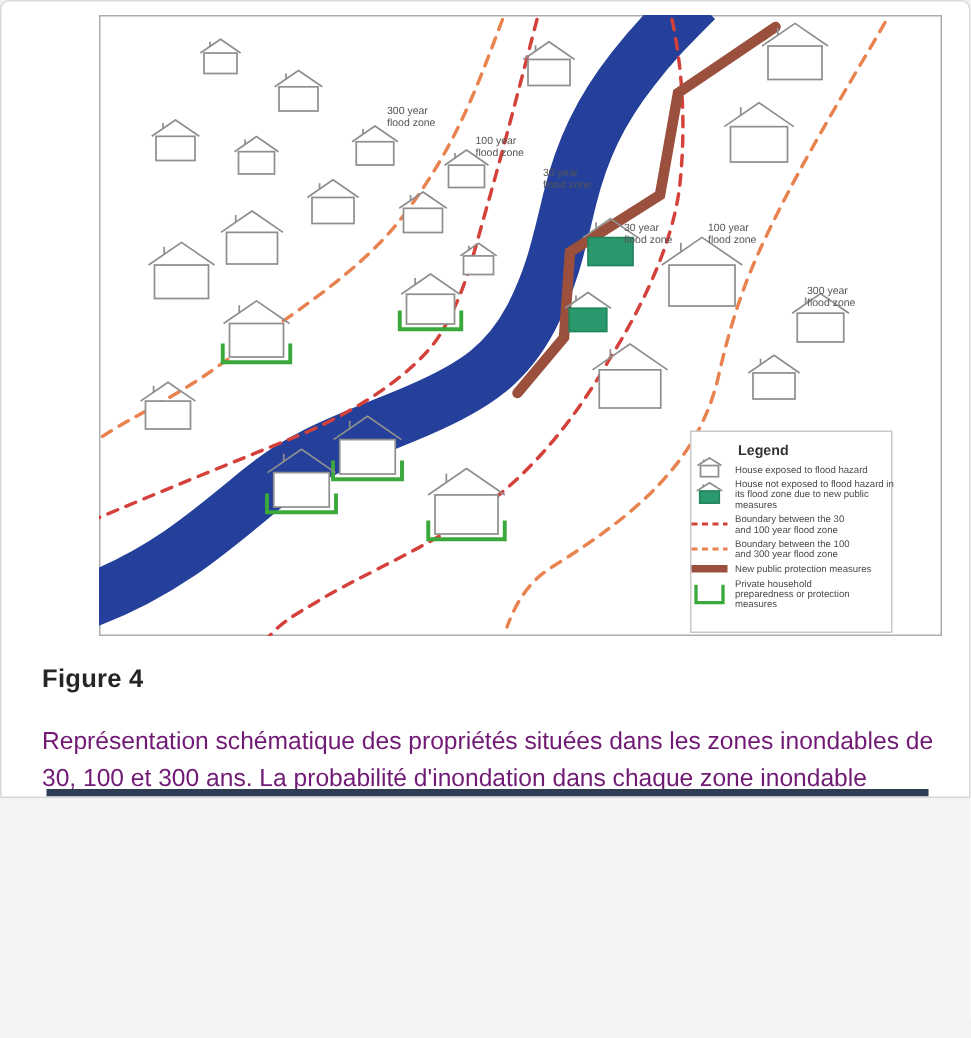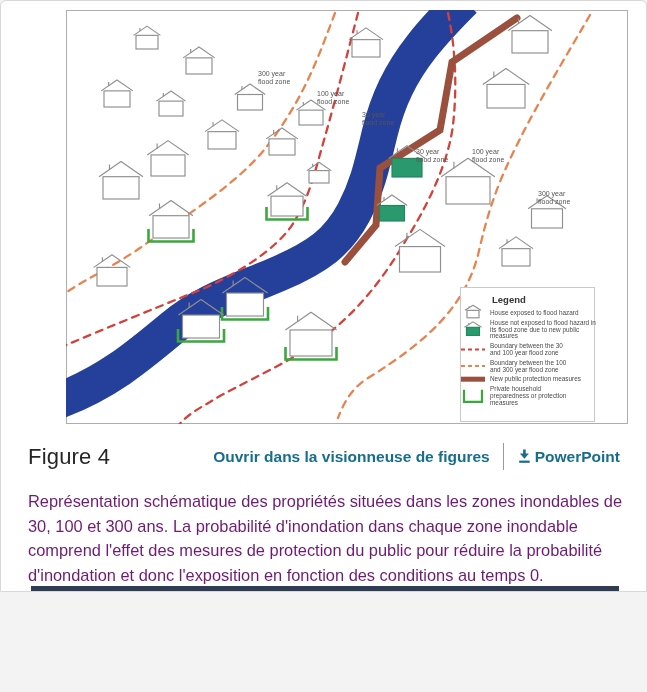--- a/index.html
+++ b/index.html
@@ -1,22 +1,22 @@
 <!DOCTYPE html>
 <html><head>
 <meta charset="utf-8">
 <style>
   html,body{margin:0;padding:0;background:#f3f3f3;}
   body{font-family:"Liberation Sans",sans-serif;}
-  .card{position:relative;box-sizing:border-box;width:647px;height:592px;background:#ffffff;
+  .card{position:relative;box-sizing:border-box;width:647px;height:532px;background:#ffffff;
         border:1px solid #d8d8d8;border-radius:6px 6px 0 0;overflow:hidden;}
   .fig-wrap{margin:9px 0 0 65px;}
   .fig-wrap svg{display:block;}
   .fig-row{display:flex;justify-content:space-between;align-items:center;margin:19px 26px 0 27px;}
-  .fig-label{font-size:22px;font-weight:normal;color:#262626;letter-spacing:.2px;}
+  .fig-label{font-size:17px;font-weight:bold;color:#262626;letter-spacing:.2px;}
   .fig-links{display:flex;align-items:center;}
   .viewer-link{color:#176d8e;font-size:15.5px;font-weight:600;text-decoration:none;cursor:pointer;}
   .vsep{width:1px;height:27px;background:#9a9a9a;margin:0 13px;}
   .ppt-link{display:flex;align-items:center;gap:1px;color:#176d8e;font-size:15.5px;font-weight:600;
             text-decoration:none;cursor:pointer;}
   .dl-ic{display:block;margin-right:2px;}
   .caption{margin:19px 22px 0 27px;font-size:16.4px;line-height:24.6px;color:#701a75;}
   .bottom-bar{position:absolute;left:30px;bottom:0;width:588px;height:5px;background:#2e3d54;}
 </style>
 </head>
@@ -208,30 +208,18 @@
           <g>
             <path d="M 398,379.80000000000007 L 398,391.80000000000007 L 416,391.80000000000007 L 416,379.80000000000007" fill="none" stroke="#3aa83a" stroke-width="2.2"></path>
             <text x="424" y="381.20000000000005" font-size="6.4" font-family="&quot;Liberation Sans&quot;, sans-serif" fill="#4a4a4a"><tspan x="424">Private household</tspan><tspan x="424" dy="6.8">preparedness or protection</tspan><tspan x="424" dy="6.8">measures</tspan></text>
           </g>
         </g>
       </svg>
   </div>
 
   <div class="fig-row">
     <div class="fig-label">Figure 4</div>
-    <div class="fig-links">
-      <a class="viewer-link" style="color: rgb(23, 109, 142);">Ouvrir dans la visionneuse de figures</a>
-      <span class="vsep"></span>
-      <a class="ppt-link" style="color: rgb(23, 109, 142);">
-        <svg class="dl-ic" width="15" height="16" viewBox="0 0 15 16">
-          <rect x="6.1" y="0.5" width="2.6" height="5.2" fill="#176d8e"></rect>
-          <polygon points="2.9,4.6 11.9,4.6 7.4,9.8" fill="#176d8e"></polygon>
-          <rect x="2.2" y="11.6" width="10.5" height="2.2" fill="#176d8e"></rect>
-        </svg>
-        <span>PowerPoint</span>
-      </a>
-    </div>
   </div>
 
   <p class="caption">Représentation schématique des propriétés situées dans les zones inondables de 30, 100 et 300 ans. La probabilité d'inondation dans chaque zone inondable comprend l'effet des mesures de protection du public pour réduire la probabilité d'inondation et donc l'exposition en fonction des conditions au temps 0. L'exposition à l'intérieur de la zone inondable diminue donc à mesure que de nouvelles mesures publiques sont mises en œuvre. Les propriétés bénéficiant de mesures de préparation des ménages ou de mesures structurelles sont moins vulnérables aux dommages causés par les inondations.</p>
 
   <div class="bottom-bar" style="background: rgb(46, 61, 84);"></div>
 </div>
 
 </body></html>

